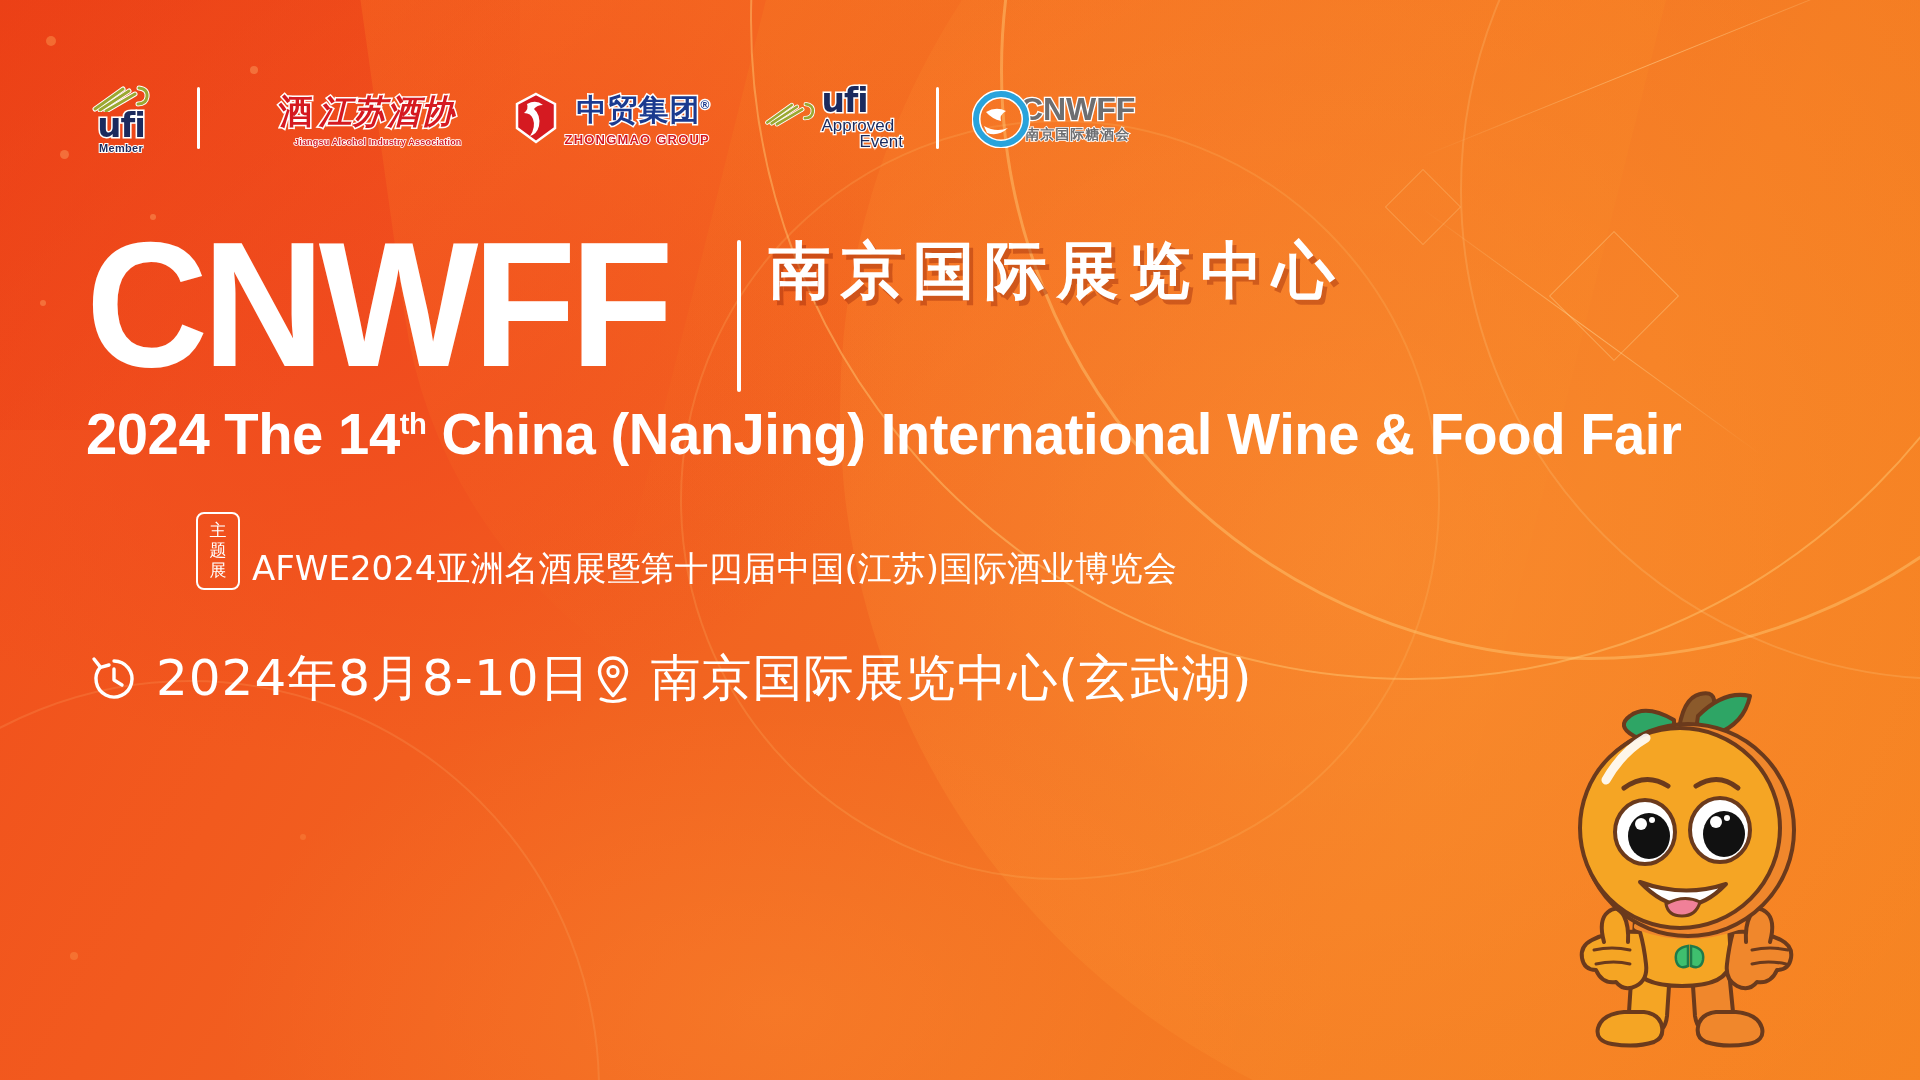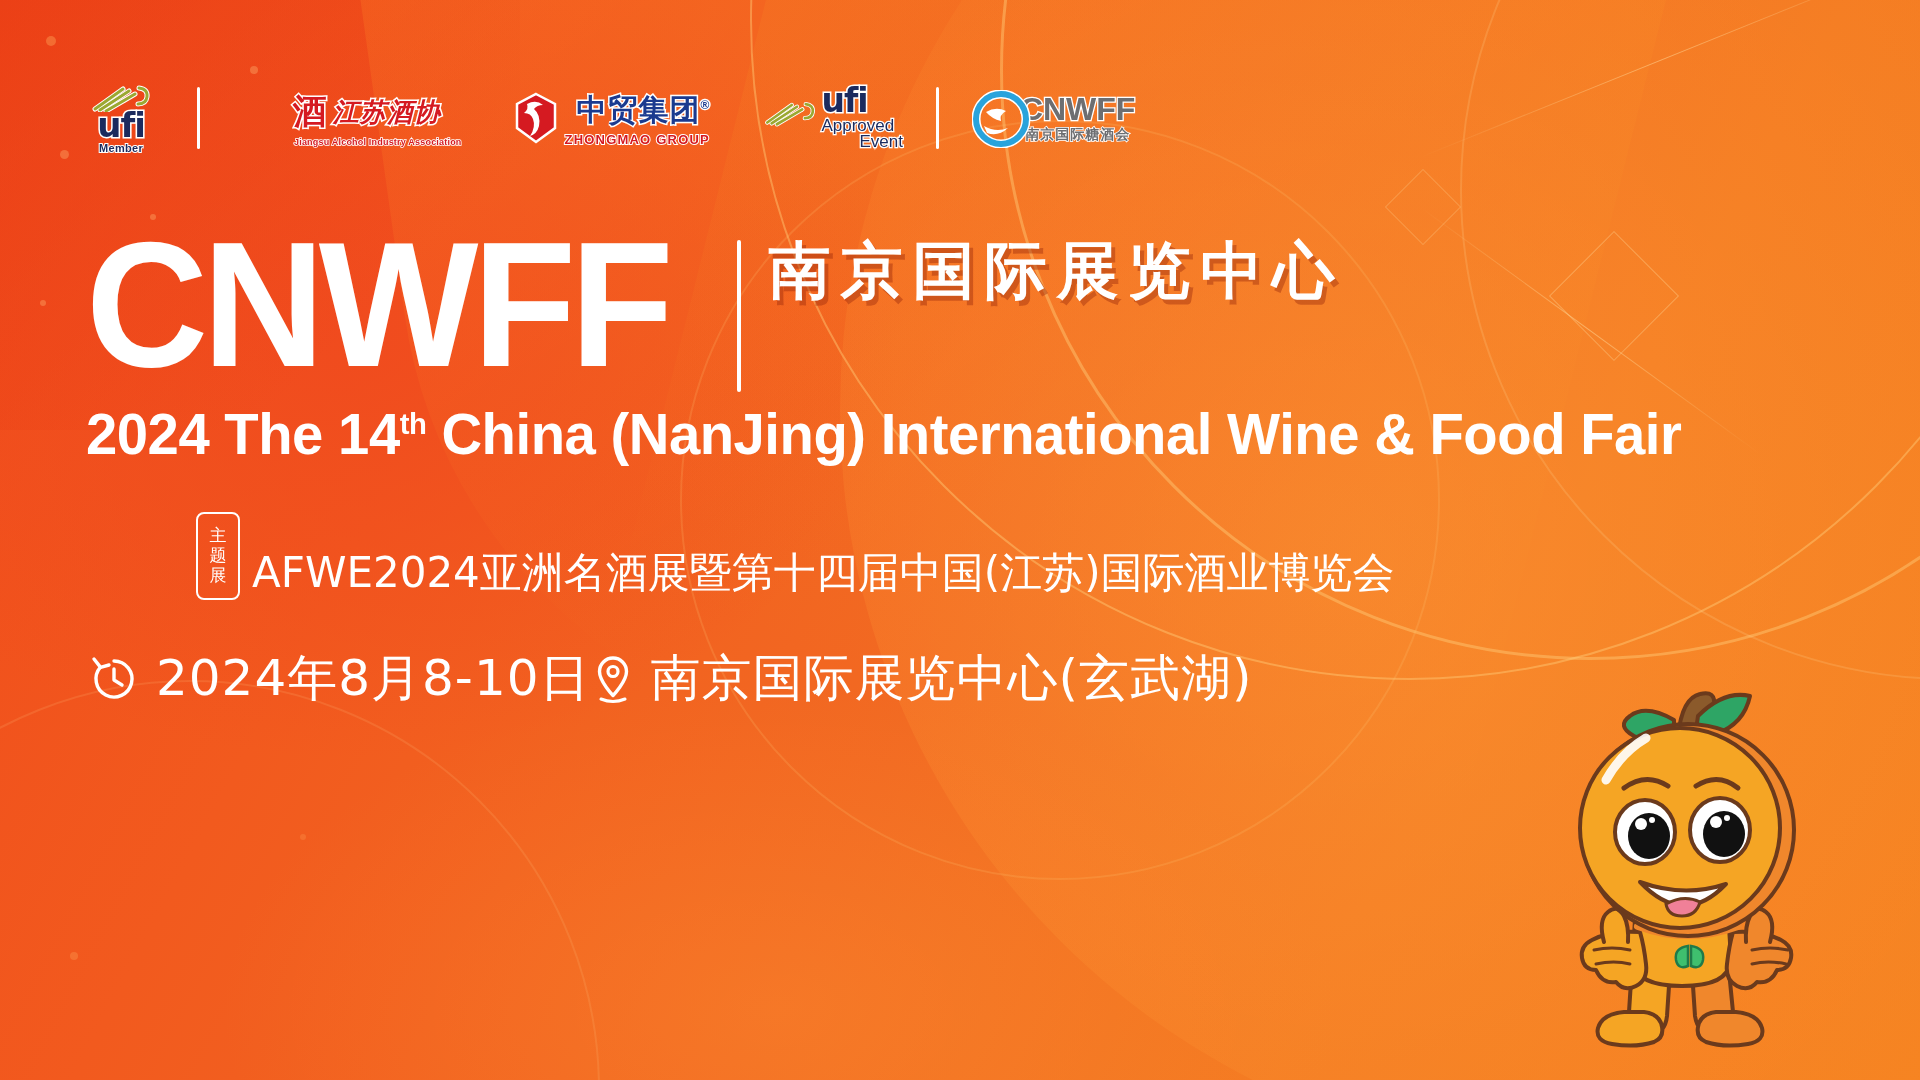--- a/index.html
+++ b/index.html
@@ -110,21 +110,21 @@
 
   
   .jiangsu { display:flex; flex-direction:column; align-items:center; }
   .jiangsu-row { display:flex; align-items:center; gap:6px; }
   .js-seal {
     font-size:34px; color:#D51A21; font-weight:bold;
     font-family:"DejaVu Sans",sans-serif;
     -webkit-text-stroke:3px #ffffff; paint-order:stroke fill;
   }
   .js-cn {
-    font-size:26px; color:#D51A21; font-weight:bold;
+    font-size:33px; color:#D51A21; font-weight:bold;
     letter-spacing:1px; font-style:italic;
     -webkit-text-stroke:3px #ffffff; paint-order:stroke fill;
   }
   .js-en {
     font-size:9px; color:#D51A21; font-weight:bold;
     letter-spacing:0.2px; margin-top:2px;
     -webkit-text-stroke:1.6px #ffffff; paint-order:stroke fill;padding-left:22px;
   }
 
   
@@ -222,21 +222,21 @@
     justify-content:center; gap:1px;
     padding:5px 0;
   }
   .theme-badge span {
     font-family:"DejaVu Sans",sans-serif;
     font-size:17px; color:#ffffff; line-height:1.12;
   }
   .theme-lines { display:flex; flex-direction:column; justify-content:center; gap:4px; }
   .theme-line {
     font-family:"DejaVu Sans",sans-serif;
-    font-size:42px; color:#ffffff; letter-spacing:0px;
+    font-size:34px; color:#ffffff; letter-spacing:0px;
     line-height:1.25; white-space:nowrap;margin-top:35px;
   }
 
   
   .meta-row {
     position:absolute; top:645px; left:88px;
     display:flex; align-items:center; 
   }
   .meta-item { display:flex; align-items:center; gap:16px; }
   .meta-text {

